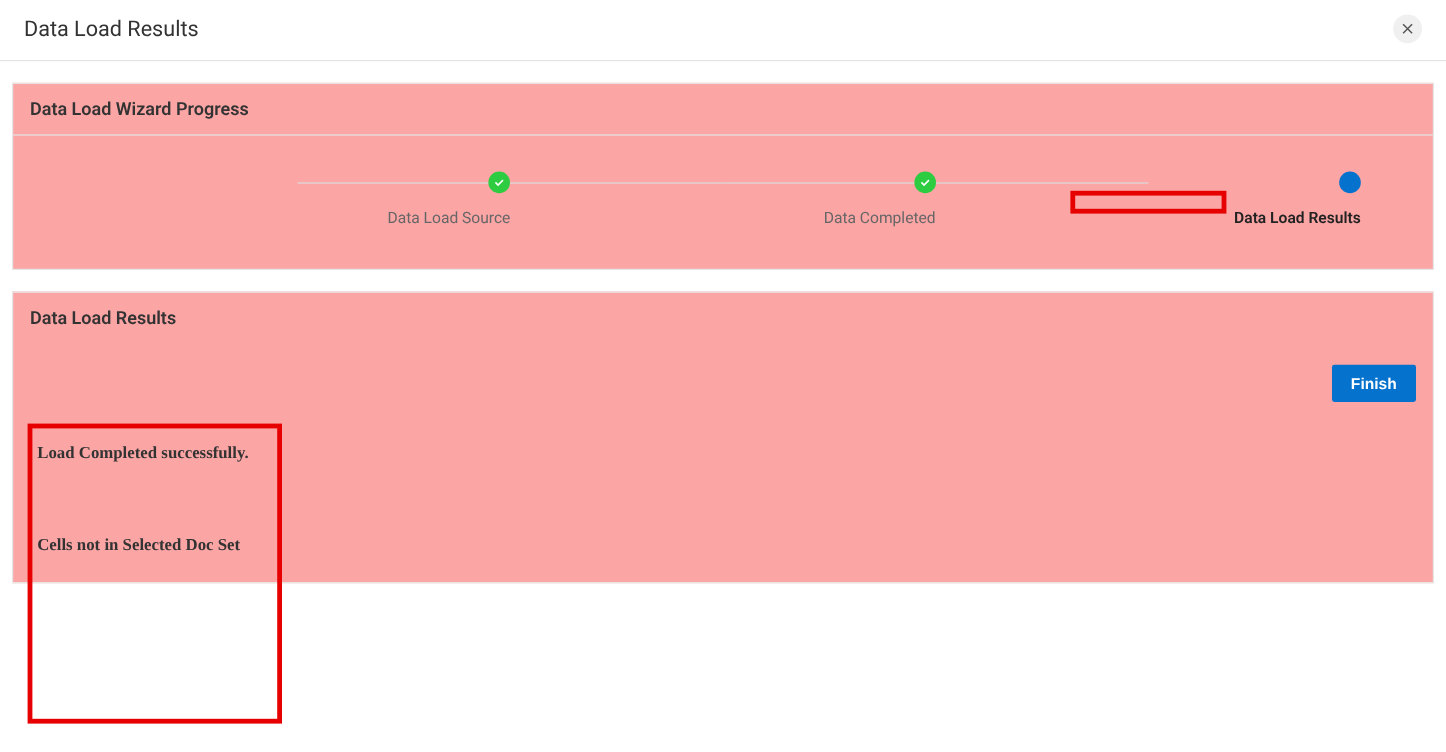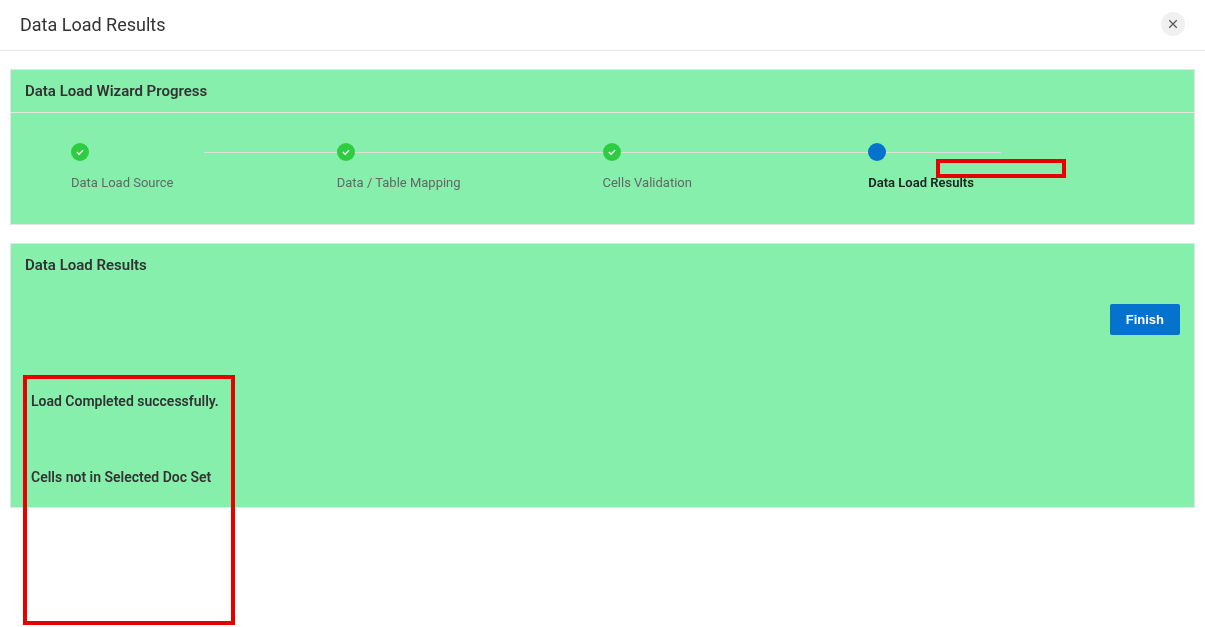--- a/index.html
+++ b/index.html
@@ -33,42 +33,42 @@
       cursor: pointer;
       color: #555;
       font-size: 14px;
     }
     .content-wrap {
       padding: 18px 10px 10px 10px;
     }
     .panel {
       border: 1px solid #e5e5e5;
       margin-bottom: 18px;
-      background: #86efac;
+      background: #fca5a5;
     }
     .panel-header {
       padding: 12px 14px;
       font-size: 15px;
       font-weight: 600;
       color: #333;
       border-bottom: 1px solid #e5e5e5;
     }
     .panel-header.no-border { border-bottom: none; }
 
     .wizard-steps {
       display: flex;
       align-items: flex-start;
       padding: 30px 60px 34px 60px;
       position: relative;
     }
     .step {
       flex: 1;
       display: flex;
       flex-direction: column;
-      align-items: flex-start;
+      align-items: flex-end;
       position: relative;
     }
     .step-circle {
       width: 18px;
       height: 18px;
       border-radius: 50%;
       display: flex;
       align-items: center;
       justify-content: center;
       z-index: 2;
@@ -105,21 +105,21 @@
       width: 130px;
       pointer-events: none;
     }
 
     .results-body {
       padding: 18px 14px 18px 14px;
     }
     .action-row {
       display: flex;
       justify-content: flex-end;
-      margin-bottom: 58px;
+      margin-bottom: 36px;
     }
     .btn-primary {
       background: #0572ce;
       color: #fff;
       border: none;
       padding: 8px 16px;
       font-size: 13px;
       font-weight: 600;
       cursor: pointer;
       border-radius: 2px;
@@ -135,20 +135,21 @@
       top: -18px;
       width: 212px;
       height: 250px;
       pointer-events: none;
     }
     .result-line {
       font-size: 14px;
       font-weight: 600;
       color: #333;
       margin-bottom: 60px;
+      font-family: Liberation Serif, serif;
     }
     .result-line:last-child { margin-bottom: 4px; }
   </style>
 </head>
 <body>
 
 <div class="page-header">
   <div class="page-title">Data Load Results</div>
   <div class="close-btn">
     <svg viewBox="0 0 16 16" width="12" height="12">
@@ -166,38 +167,29 @@
       <div class="step">
         <div class="step-circle completed">
           <svg viewBox="0 0 16 16">
               <path d="M3 8 L6.5 11.5 L13 5" stroke="#fff" stroke-width="2.2" fill="none"></path>
             </svg>
         </div>
         <div class="step-line"></div>
         <div class="step-label">Data Load Source</div>
       </div>
 
+
       <div class="step">
         <div class="step-circle completed">
           <svg viewBox="0 0 16 16">
               <path d="M3 8 L6.5 11.5 L13 5" stroke="#fff" stroke-width="2.2" fill="none"></path>
             </svg>
         </div>
         <div class="step-line"></div>
-        <div class="step-label">Data / Table Mapping</div>
-      </div>
-
-      <div class="step">
-        <div class="step-circle completed">
-          <svg viewBox="0 0 16 16">
-              <path d="M3 8 L6.5 11.5 L13 5" stroke="#fff" stroke-width="2.2" fill="none"></path>
-            </svg>
-        </div>
-        <div class="step-line"></div>
-        <div class="step-label">Cells Validation</div>
+        <div class="step-label">Data Completed</div>
       </div>
 
       <div class="step current-step" style="position:relative;">
         <div class="highlight-box-step" style="left:50%;transform:translateX(-50%);"></div>
         <div class="step-circle current"></div>
 
         <div class="step-label">Data Load Results</div>
       </div>
 
     </div>

